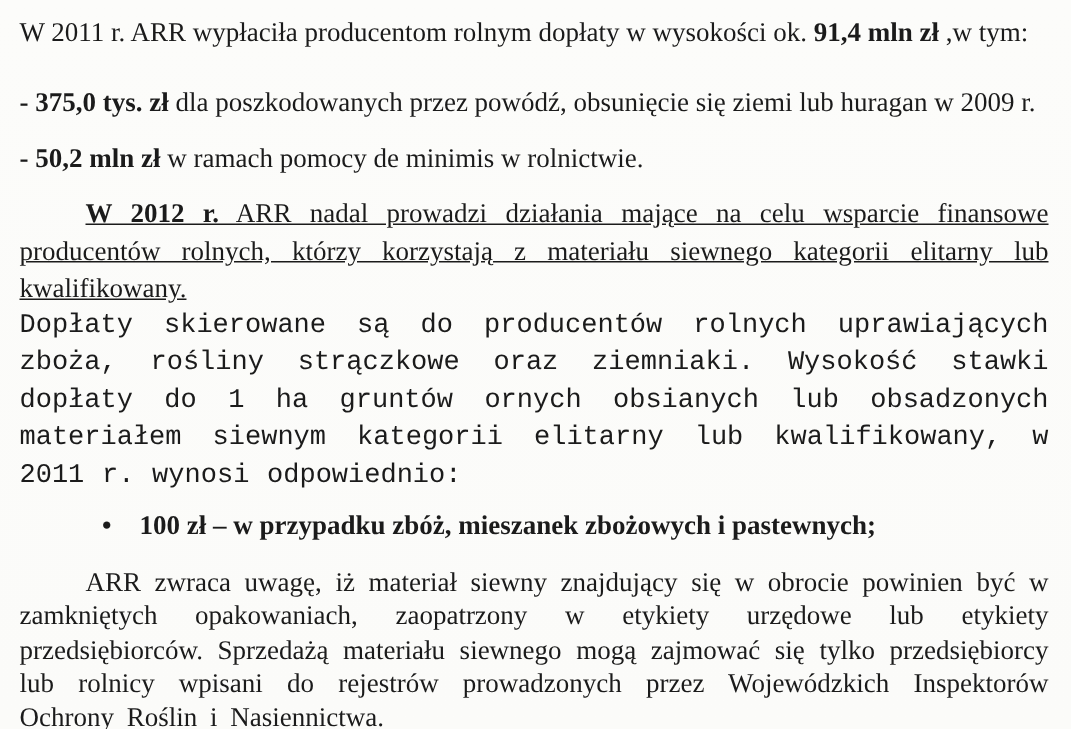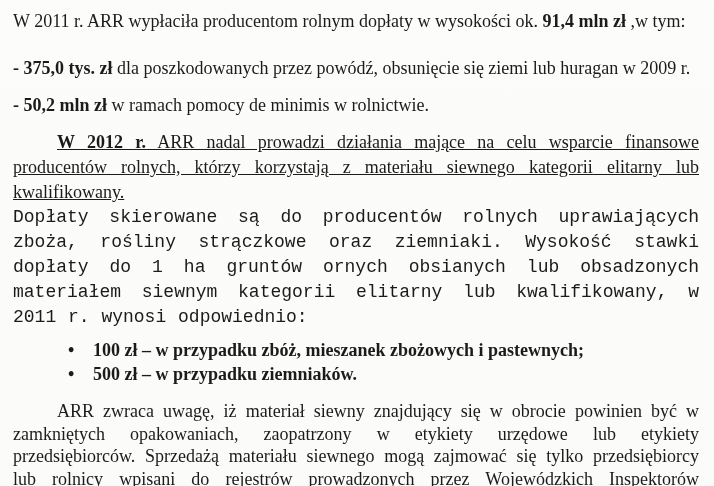--- a/index.html
+++ b/index.html
@@ -87,22 +87,19 @@
   </p>
 
   <p class="p-rates">
     <span>Dopłaty skierowane są do producentów rolnych uprawiających zboża, rośliny strączkowe oraz ziemniaki. Wysokość stawki dopłaty do 1 ha gruntów ornych obsianych lub obsadzonych materiałem siewnym kategorii elitarny lub kwalifikowany, w 2011 r. wynosi odpowiednio:</span>
   </p>
 
   <ul class="rate-list">
     <li>
       <span class="bullet">•</span><span>100 zł – w przypadku zbóż, mieszanek zbożowych i pastewnych;</span>
     </li>
-    <li>
-      <span class="bullet">•</span><span>500 zł – w przypadku ziemniaków.</span>
-    </li>
   </ul>
 
   <p class="p-notice">
     <span>ARR zwraca uwagę, iż materiał siewny znajdujący się w obrocie powinien być w zamkniętych opakowaniach, zaopatrzony w etykiety urzędowe lub etykiety przedsiębiorców. Sprzedażą materiału siewnego mogą zajmować się tylko przedsiębiorcy lub rolnicy wpisani do rejestrów prowadzonych przez Wojewódzkich Inspektorów Ochrony Roślin i Nasiennictwa.</span>
   </p>
 
 </div>
 
 </body></html>

